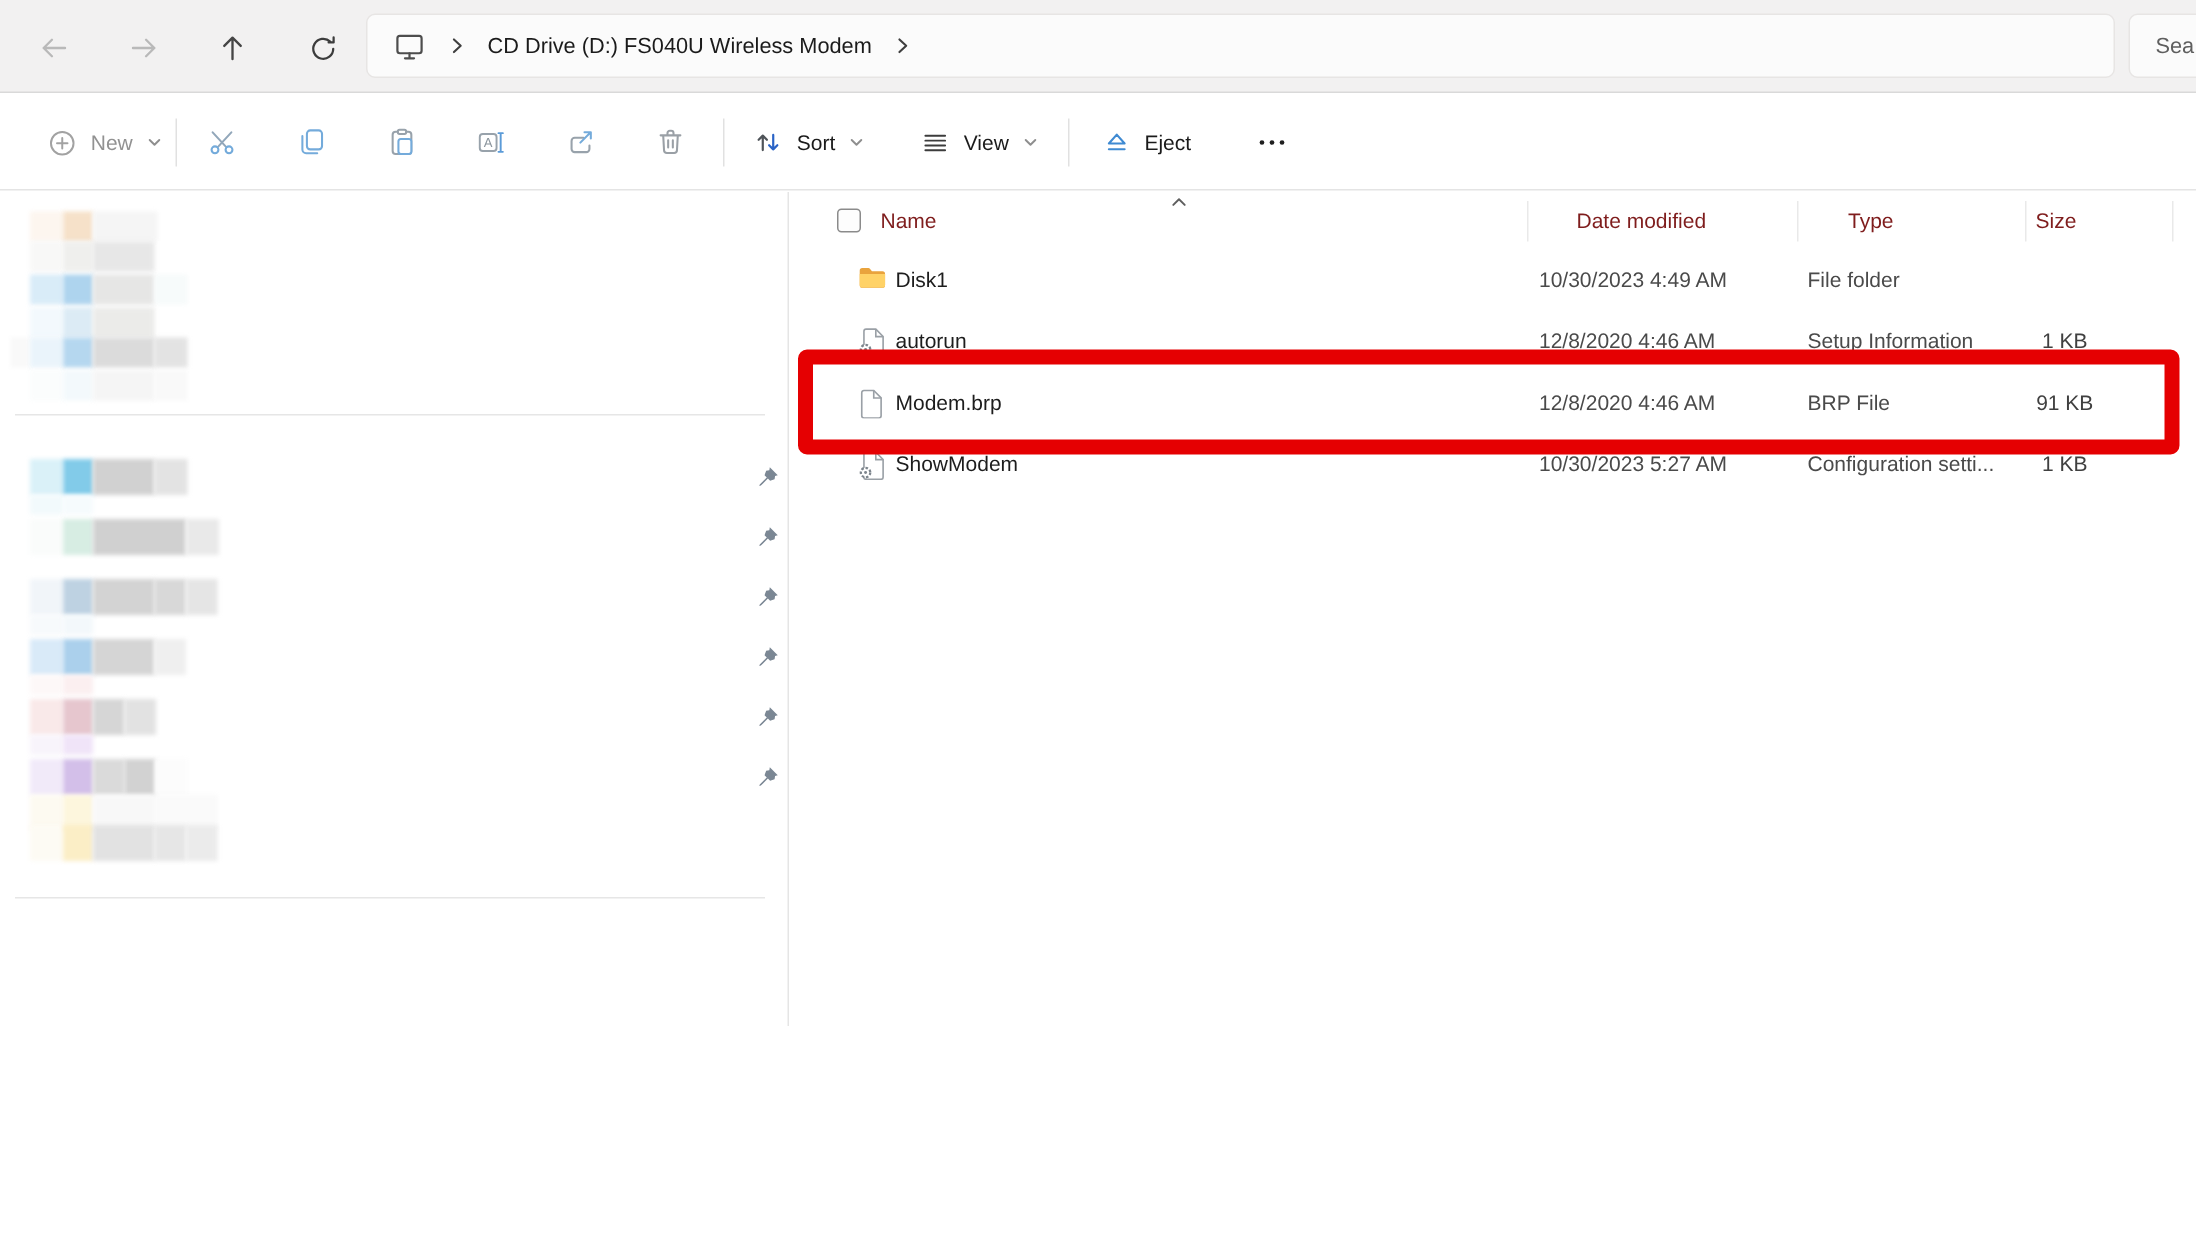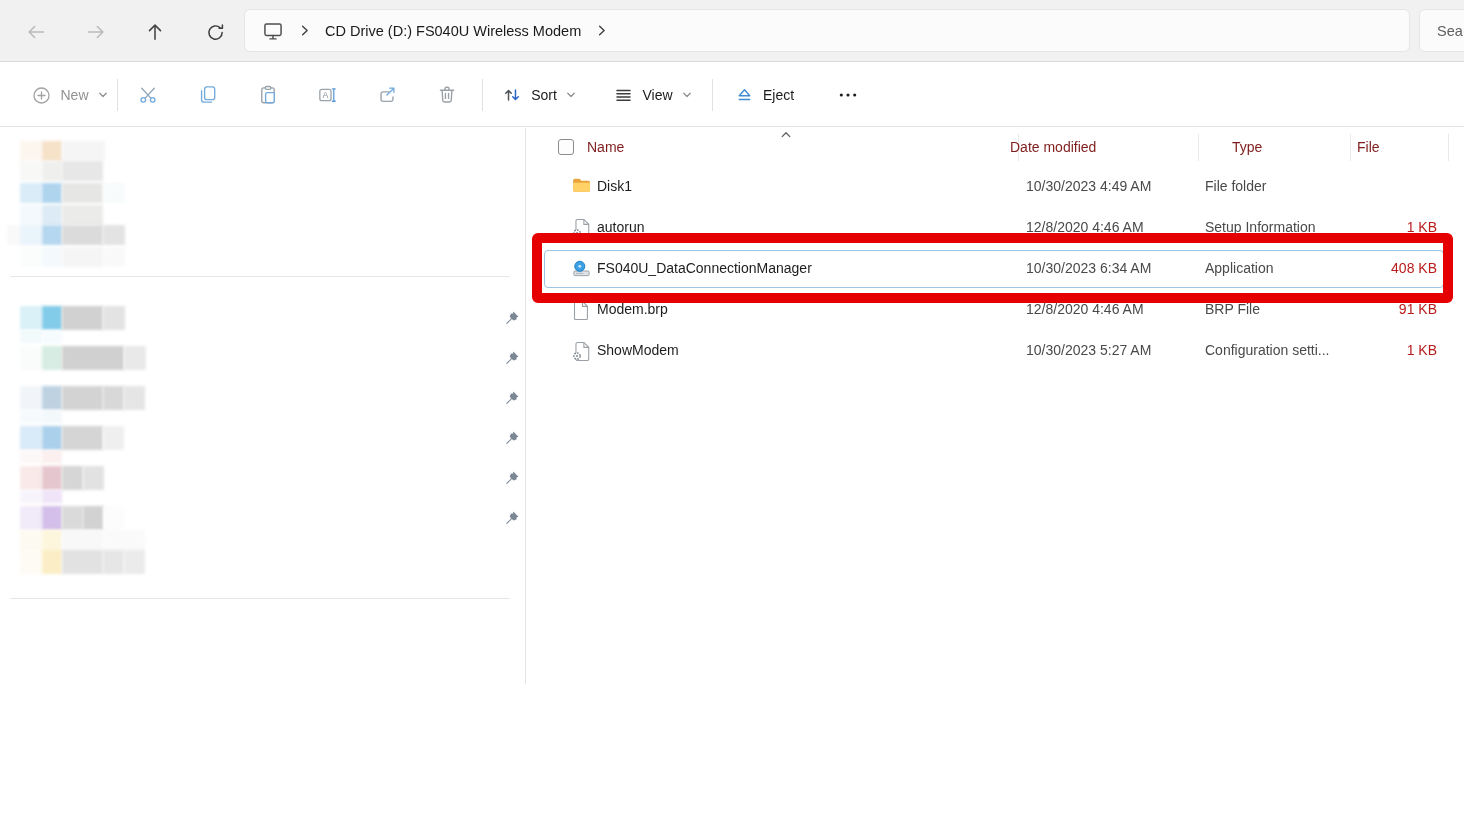--- a/index.html
+++ b/index.html
@@ -43,21 +43,21 @@
   .hcaret{position:absolute;left:252px;top:-3px;color:#5f5f5f;}
   .hsep{position:absolute;top:4px;width:1px;height:27px;background:#e9e9e9;}
   .rows{position:absolute;left:0;top:39px;width:938px;}
   .frow{position:relative;width:938px;height:41px;cursor:pointer;}
   .frow .outline{position:absolute;left:18px;right:20px;top:1px;bottom:2px;background:#fff;border:1px solid var(--selblue,#9cc5e4);border-radius:4px;}
   .fcell{position:absolute;top:11px;font-size:14px;white-space:nowrap;z-index:2;}
   .ficon{position:absolute;left:46px;top:10px;z-index:2;}
   .fname{left:71px;color:#1d1d1d;}
   .fdate{left:500px;color:#4a4a4a;}
   .ftype{left:679px;color:#4a4a4a;}
-  .fsize{left:790px;width:121px;text-align:right;color:#b91c1c;}
+  .fsize{left:790px;width:121px;text-align:center;color:#404040;}
 
   
   .redbox{position:absolute;border-style:solid;border-color:var(--red,#e50002);background:transparent;z-index:60;pointer-events:none;}
   .main-red{left:532px;top:105px;width:921px;height:70px;border-width:10px;border-radius:6px;}
   .sidebar-red{left:5px;top:596px;width:537px;height:68px;border-width:12px;border-radius:8px;}
 </style>
 </head>
 <body>
 
 <div class="window">
@@ -357,25 +357,25 @@
     <main class="main">
       <div class="listheader">
         <span class="hcheck"></span>
         <span class="hlabel" style="left:61px">Name</span>
         <span class="hcaret ic">
             <svg width="16" height="16" viewBox="0 0 16 16" fill="none" stroke-linecap="round" stroke-linejoin="round" stroke="#5f5f5f" stroke-width="1.3">
               <path d="M4.2 9.6 8 5.8l3.8 3.8"></path>
             </svg>
           </span>
         <span class="hsep" style="left:492px"></span>
-        <span class="hlabel" style="left:484px">Date modified</span>
+        <span class="hlabel" style="left:525px">Date modified</span>
         <span class="hsep" style="left:672px"></span>
         <span class="hlabel" style="left:706px">Type</span>
         <span class="hsep" style="left:824px"></span>
-        <span class="hlabel" style="left:831px">File</span>
+        <span class="hlabel" style="left:831px">Size</span>
         <span class="hsep" style="left:922px"></span>
       </div>
       <div class="rows" id="rows">
           <div class="frow">
             <span class="ficon ic">
               <svg width="19" height="16" viewBox="0 0 20 16">
                 <path d="M1.2 3.2a1.8 1.8 0 0 1 1.8-1.8h4.3a1.5 1.5 0 0 1 1.2.6l1.3 1.6h7.4a1.8 1.8 0 0 1 1.8 1.8v8a1.8 1.8 0 0 1-1.8 1.8H3a1.8 1.8 0 0 1-1.8-1.8z" fill="#e9a33d"></path>
                 <path d="M1.2 5.6h17.8v7.6a1.8 1.8 0 0 1-1.8 1.8H3a1.8 1.8 0 0 1-1.8-1.8z" fill="#ffd267"></path>
               </svg>
             </span>
@@ -391,35 +391,20 @@
                 <path d="M13.2 1.5V7h5.4" fill="none" stroke="#9aa0a6" stroke-width="1.2"></path>
                 <circle cx="5.6" cy="16.6" r="3.5" fill="#fff" stroke="#7d858d" stroke-width="1.7" stroke-dasharray="1.9 1.3"></circle>
                 <circle cx="5.6" cy="16.6" r="1.1" fill="#7d858d"></circle>
               </svg>
             </span>
             <span class="fcell fname">autorun</span>
             <span class="fcell fdate">12/8/2020 4:46 AM</span>
             <span class="fcell ftype">Setup Information</span>
             <span class="fcell fsize">1 KB</span>
           </div>
-          <div class="frow selected">
-            <span class="outline"></span>
-            <span class="ficon ic">
-              <svg width="19" height="19" viewBox="0 0 20 20">
-                <rect x="2" y="12.6" width="16" height="4.9" rx="1" fill="#dfe3e7" stroke="#9aa1a8"></rect>
-                <path d="M4.2 15.1h7.6" stroke="#aab1b8" stroke-width="1"></path>
-                <circle cx="8.2" cy="7.7" r="5.3" fill="#3ba0e4" stroke="#1f7cc0"></circle>
-                <circle cx="8.2" cy="7.7" r="1.5" fill="#cfe8f8"></circle>
-              </svg>
-            </span>
-            <span class="fcell fname">FS040U_DataConnectionManager</span>
-            <span class="fcell fdate">10/30/2023 6:34 AM</span>
-            <span class="fcell ftype">Application</span>
-            <span class="fcell fsize">408 KB</span>
-          </div>
           <div class="frow">
             <span class="ficon ic">
               <svg width="17" height="20" viewBox="0 0 18 22">
                 <path d="M4 1.5h7.2l5.4 5.4V20a1.6 1.6 0 0 1-1.6 1.6H4A1.6 1.6 0 0 1 2.4 20V3.1A1.6 1.6 0 0 1 4 1.5z" fill="#fff" stroke="#9aa0a6" stroke-width="1.2"></path>
                 <path d="M11.2 1.5V7h5.4" fill="none" stroke="#9aa0a6" stroke-width="1.2"></path>
               </svg>
             </span>
             <span class="fcell fname">Modem.brp</span>
             <span class="fcell fdate">12/8/2020 4:46 AM</span>
             <span class="fcell ftype">BRP File</span>

